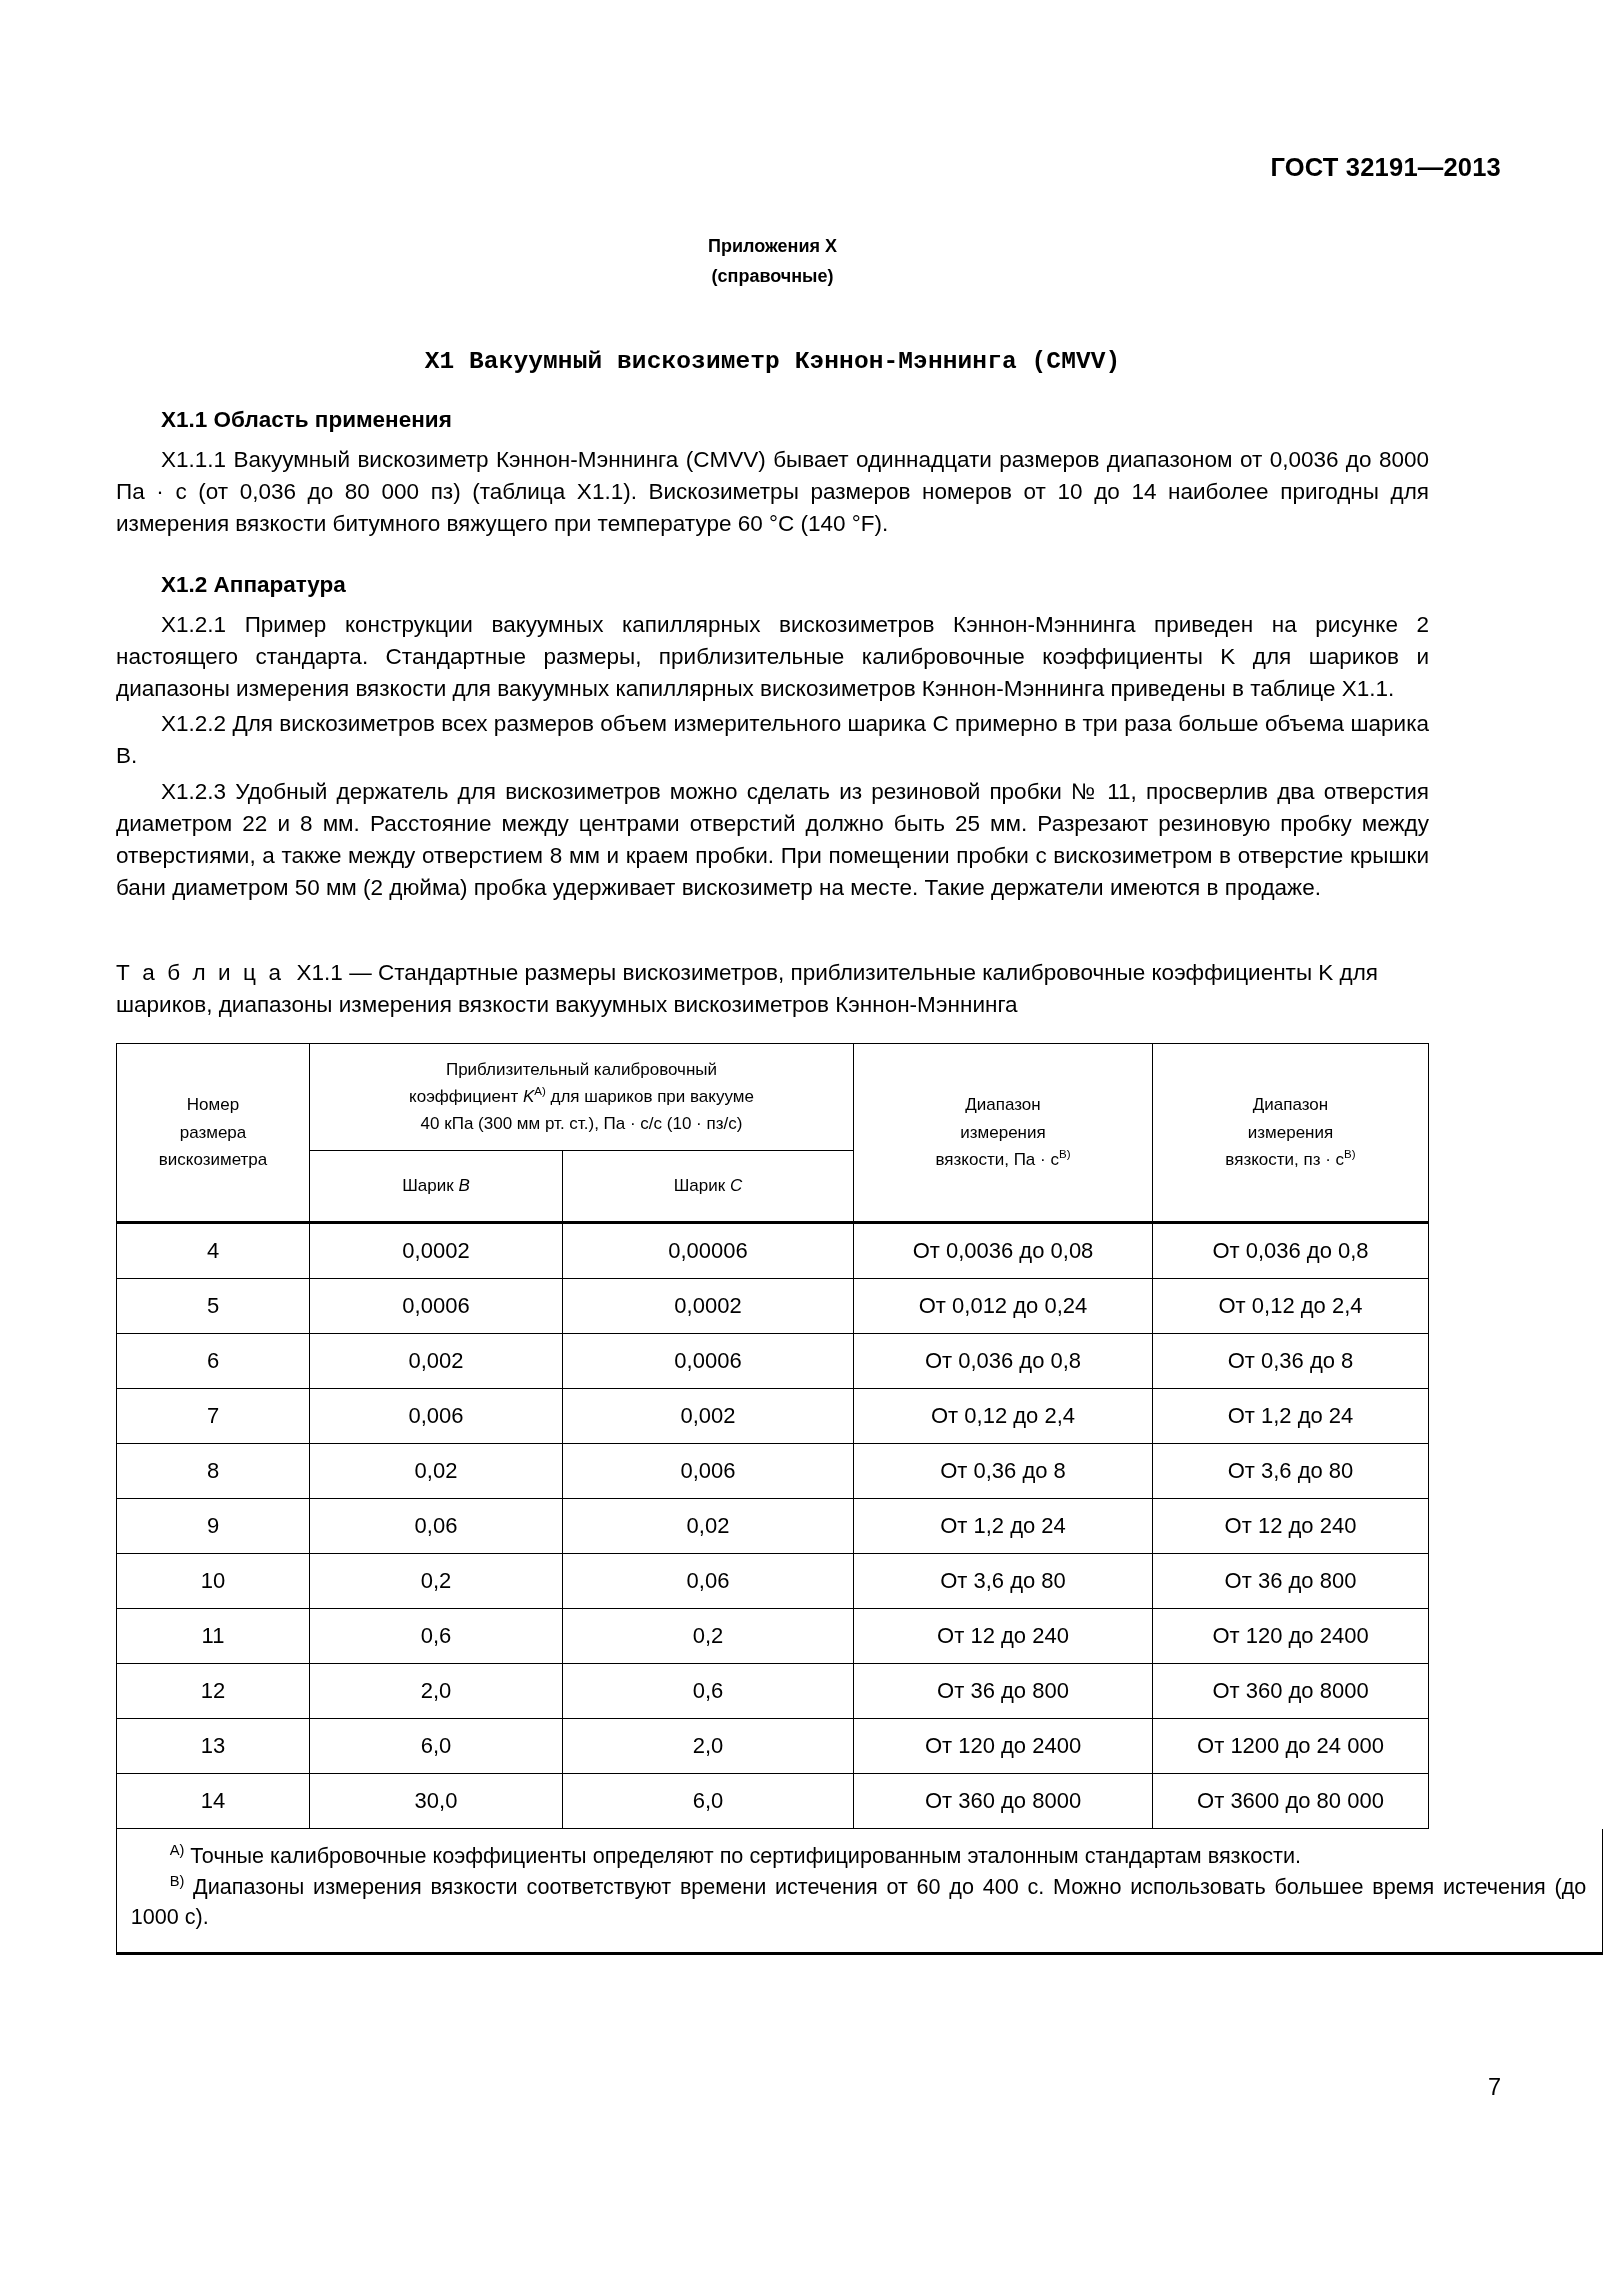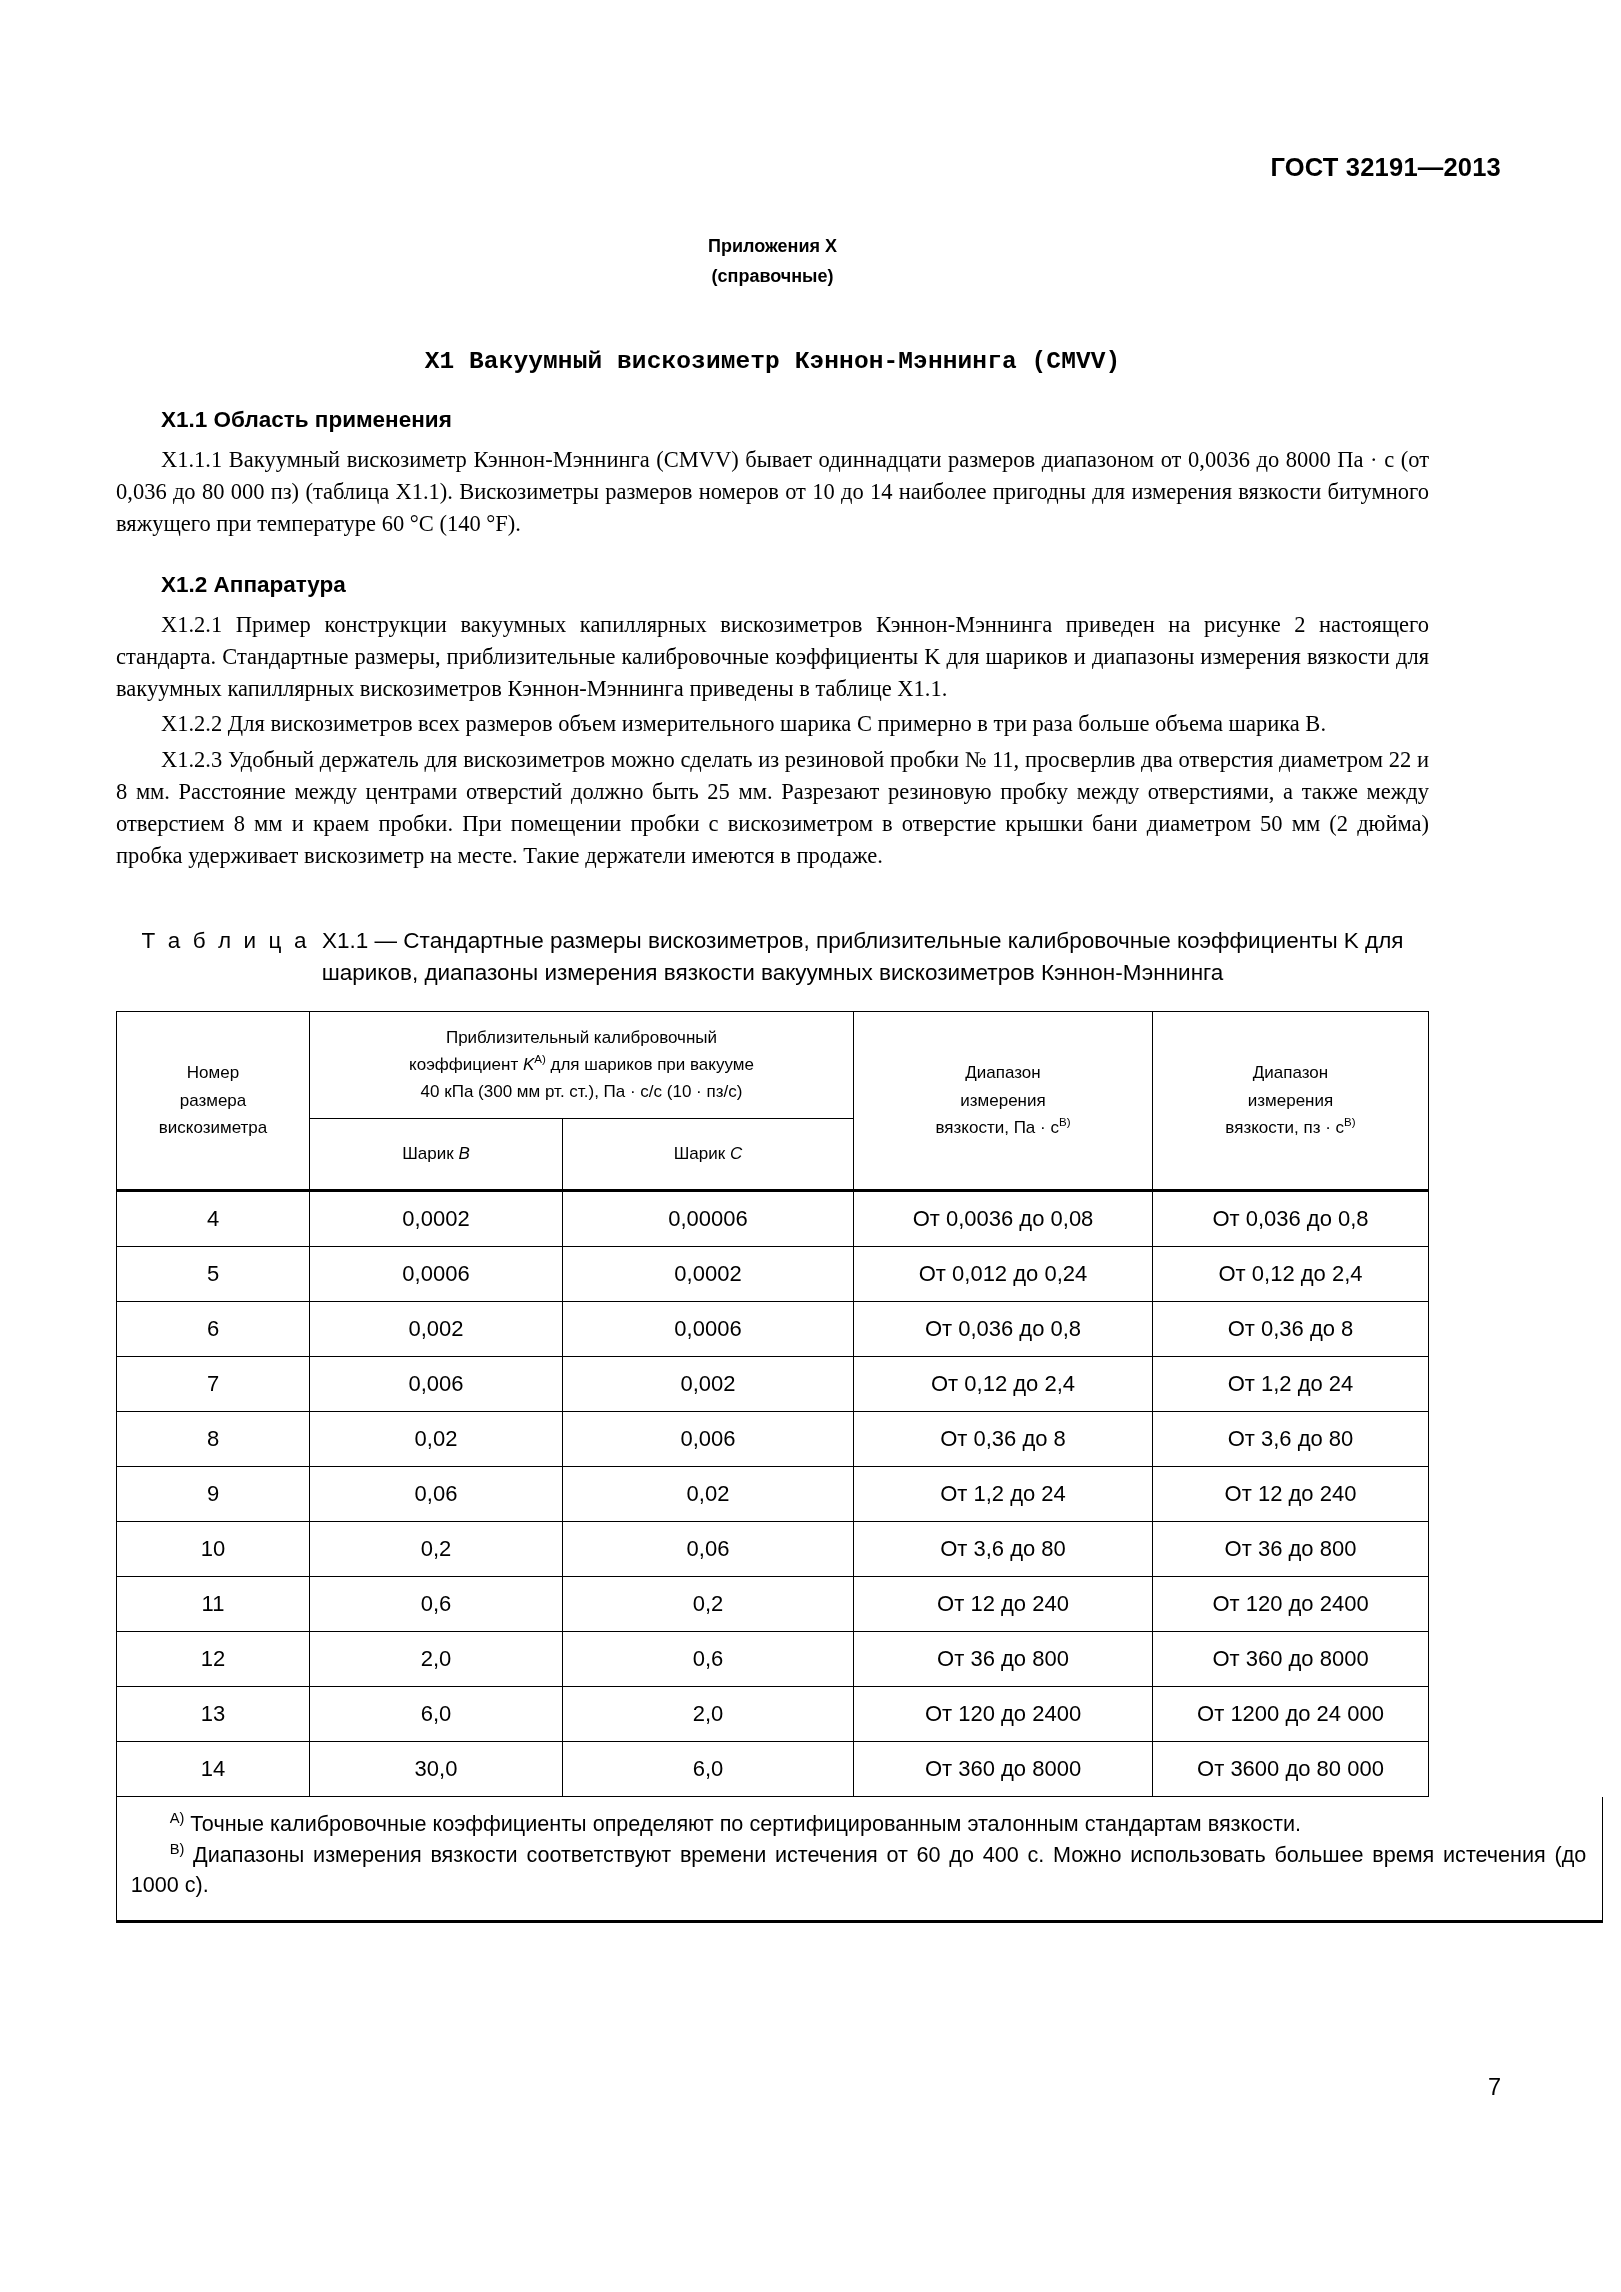--- a/index.html
+++ b/index.html
@@ -76,33 +76,32 @@
   }
 
   p.body {
     font-size: 22.5px;
     line-height: 32px;
     margin: 0;
     padding-top: 10.8px;
     text-align: justify;
     text-indent: 45px;
     hyphens: manual;
-    font-family: Liberation Serif, serif;
   }
   p.body.tight { padding-top: 3.9px; }
 
   i, .ital { font-style: italic; }
 
   
   .tbl-caption {
     font-size: 22.5px;
     line-height: 32px;
     margin: 0;
     padding-top: 53px;
-    text-align: center;
+    text-align: left;
   }
   .sp-letters { letter-spacing: 3.1px; }
 
   
   .tbl-wrap {
     padding-top: 21.6px;
   }
   table.main {
     border-collapse: collapse;
     width: 1312px;

